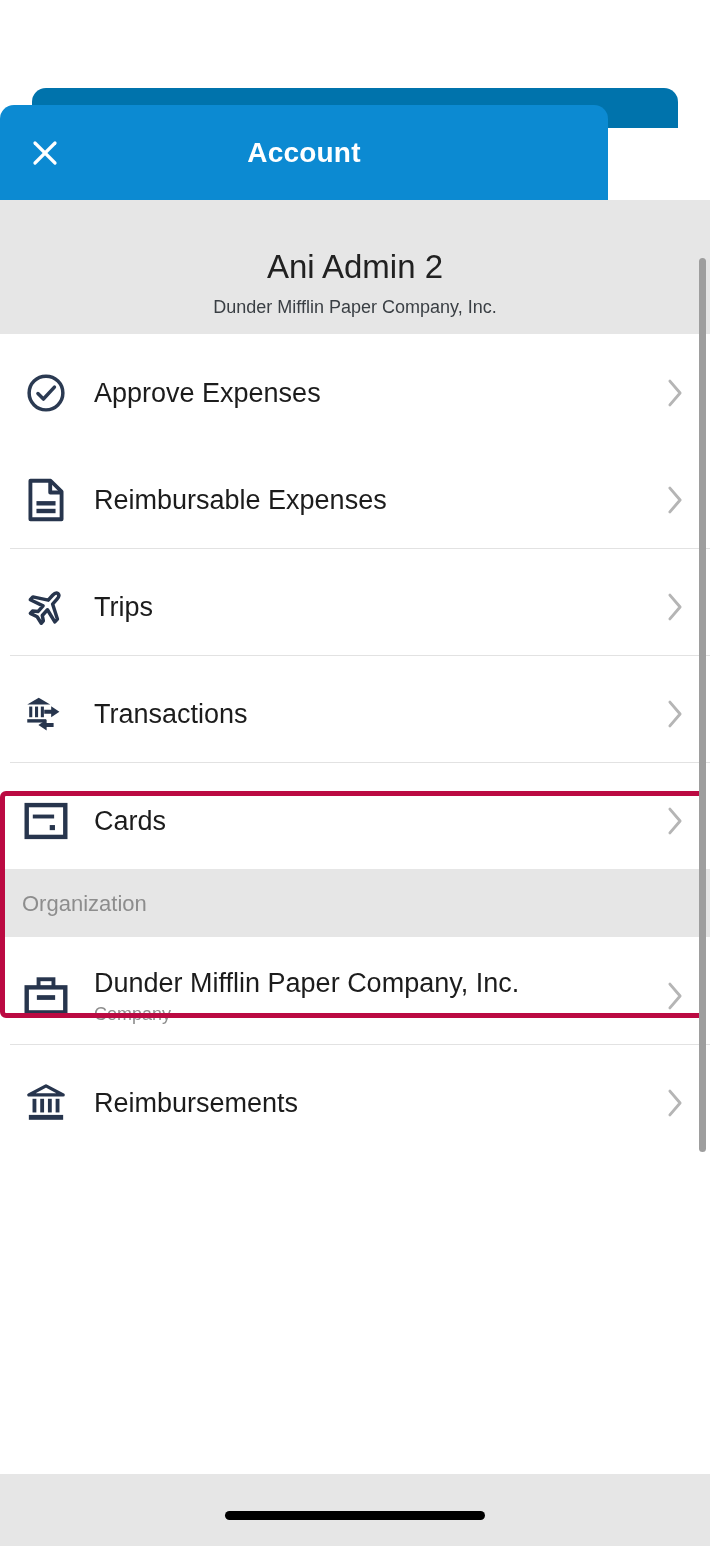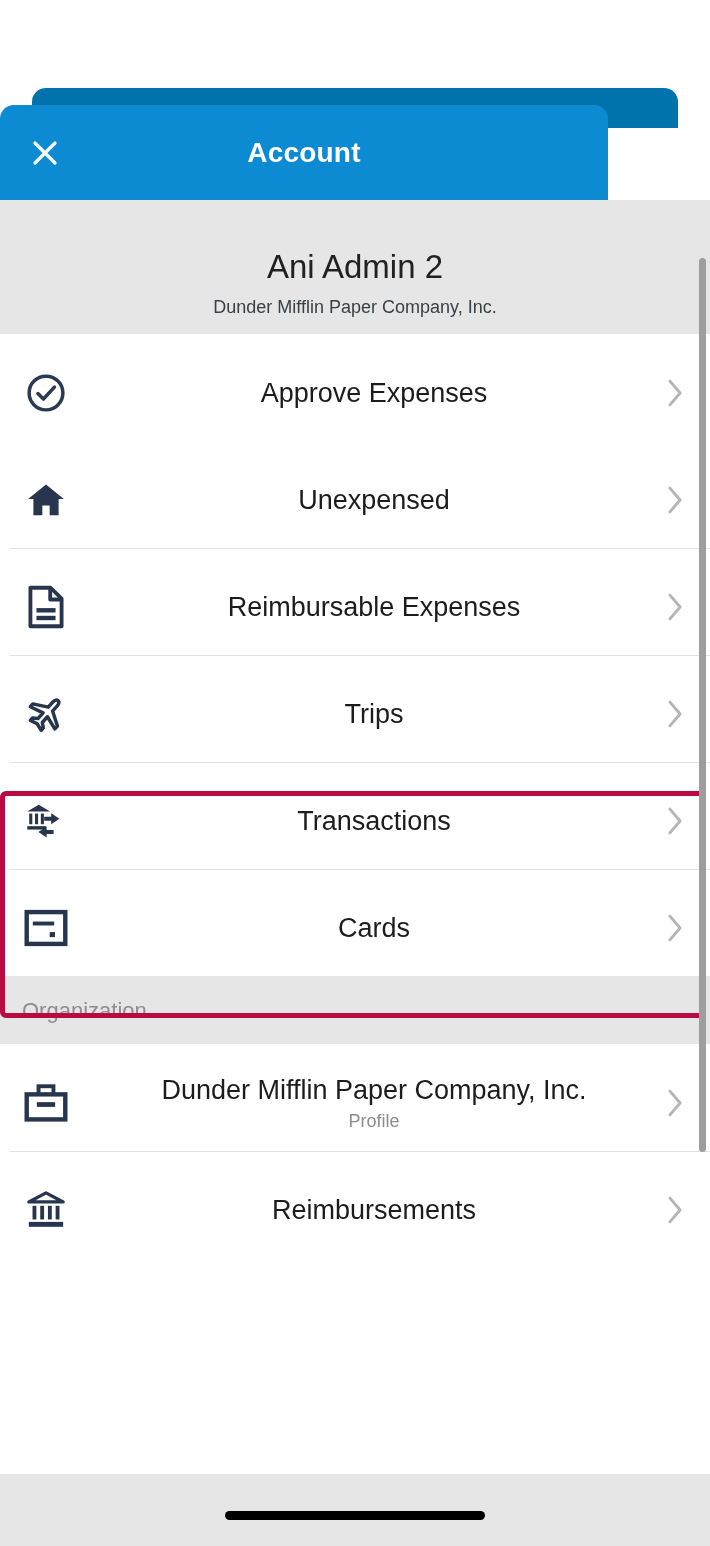--- a/index.html
+++ b/index.html
@@ -127,21 +127,20 @@
   .rows { background: #ffffff; }
   .row {
     position: relative;
     display: flex;
     align-items: center;
     min-height: 107px;
     padding: 11px 22px 0 22px;
     box-sizing: border-box;
     background: #ffffff;
     cursor: pointer;
-    text-align: center;
   }
   .row + .row::before {
     content: "";
     position: absolute;
     left: 10px;
     right: 0;
     top: 0;
     height: 1px;
     background: #e2e2e2;
   }
@@ -262,35 +261,20 @@
         <span class="chevron">
           <svg width="22" height="34" viewBox="0 0 12 20" fill="none" stroke="#b5b5b5" stroke-width="1.7" stroke-linecap="round" stroke-linejoin="round">
             <polyline points="3,3 9,10 3,17"></polyline>
           </svg>
         </span>
       </div>
     </div>
 
     <div class="rows">
 
-      <div class="row">
-        <span class="row-icon">
-          <svg width="42" height="42" viewBox="0 0 24 24" fill="#27354d">
-            <path d="M12 3.2 1.8 11.4h3v9.3h5.1v-5.6h4.2v5.6h5.1v-9.3h3z"></path>
-          </svg>
-        </span>
-        <div class="row-text">
-          <div class="row-label">Unexpensed</div>
-        </div>
-        <span class="chevron">
-          <svg width="22" height="34" viewBox="0 0 12 20" fill="none" stroke="#b5b5b5" stroke-width="1.7" stroke-linecap="round" stroke-linejoin="round">
-            <polyline points="3,3 9,10 3,17"></polyline>
-          </svg>
-        </span>
-      </div>
 
       <div class="row">
         <span class="row-icon">
           <svg width="42" height="44" viewBox="0 0 22 24" fill="none">
             <path d="M2.5 1.5h11L19.5 7.4v15.1H2.5z" fill="#ffffff" stroke="#27354d" stroke-width="2.1" stroke-linejoin="round"></path>
             <path d="M13.3 1.8v6.1h6.1" fill="none" stroke="#27354d" stroke-width="2.1" stroke-linejoin="round"></path>
             <rect x="5.8" y="12.6" width="10.4" height="2.4" fill="#27354d"></rect>
             <rect x="5.8" y="16.8" width="10.4" height="2.4" fill="#27354d"></rect>
           </svg>
         </span>
@@ -369,21 +353,21 @@
       <div class="row">
         <span class="row-icon">
           <svg width="44" height="40" viewBox="0 0 26 23" fill="none">
             <rect x="8.6" y="1.6" width="8.8" height="5.2" fill="#ffffff" stroke="#27354d" stroke-width="2.3"></rect>
             <rect x="1.6" y="6.4" width="22.8" height="14.8" fill="#ffffff" stroke="#27354d" stroke-width="2.6"></rect>
             <rect x="7.6" y="11.0" width="10.8" height="2.8" fill="#27354d"></rect>
           </svg>
         </span>
         <div class="row-text">
           <div class="row-label">Dunder Mifflin Paper Company, Inc.</div>
-          <div class="row-sub">Profile</div>
+          <div class="row-sub">Company</div>
         </div>
         <span class="chevron">
           <svg width="22" height="34" viewBox="0 0 12 20" fill="none" stroke="#b5b5b5" stroke-width="1.7" stroke-linecap="round" stroke-linejoin="round">
             <polyline points="3,3 9,10 3,17"></polyline>
           </svg>
         </span>
       </div>
 
       <div class="row">
         <span class="row-icon">

